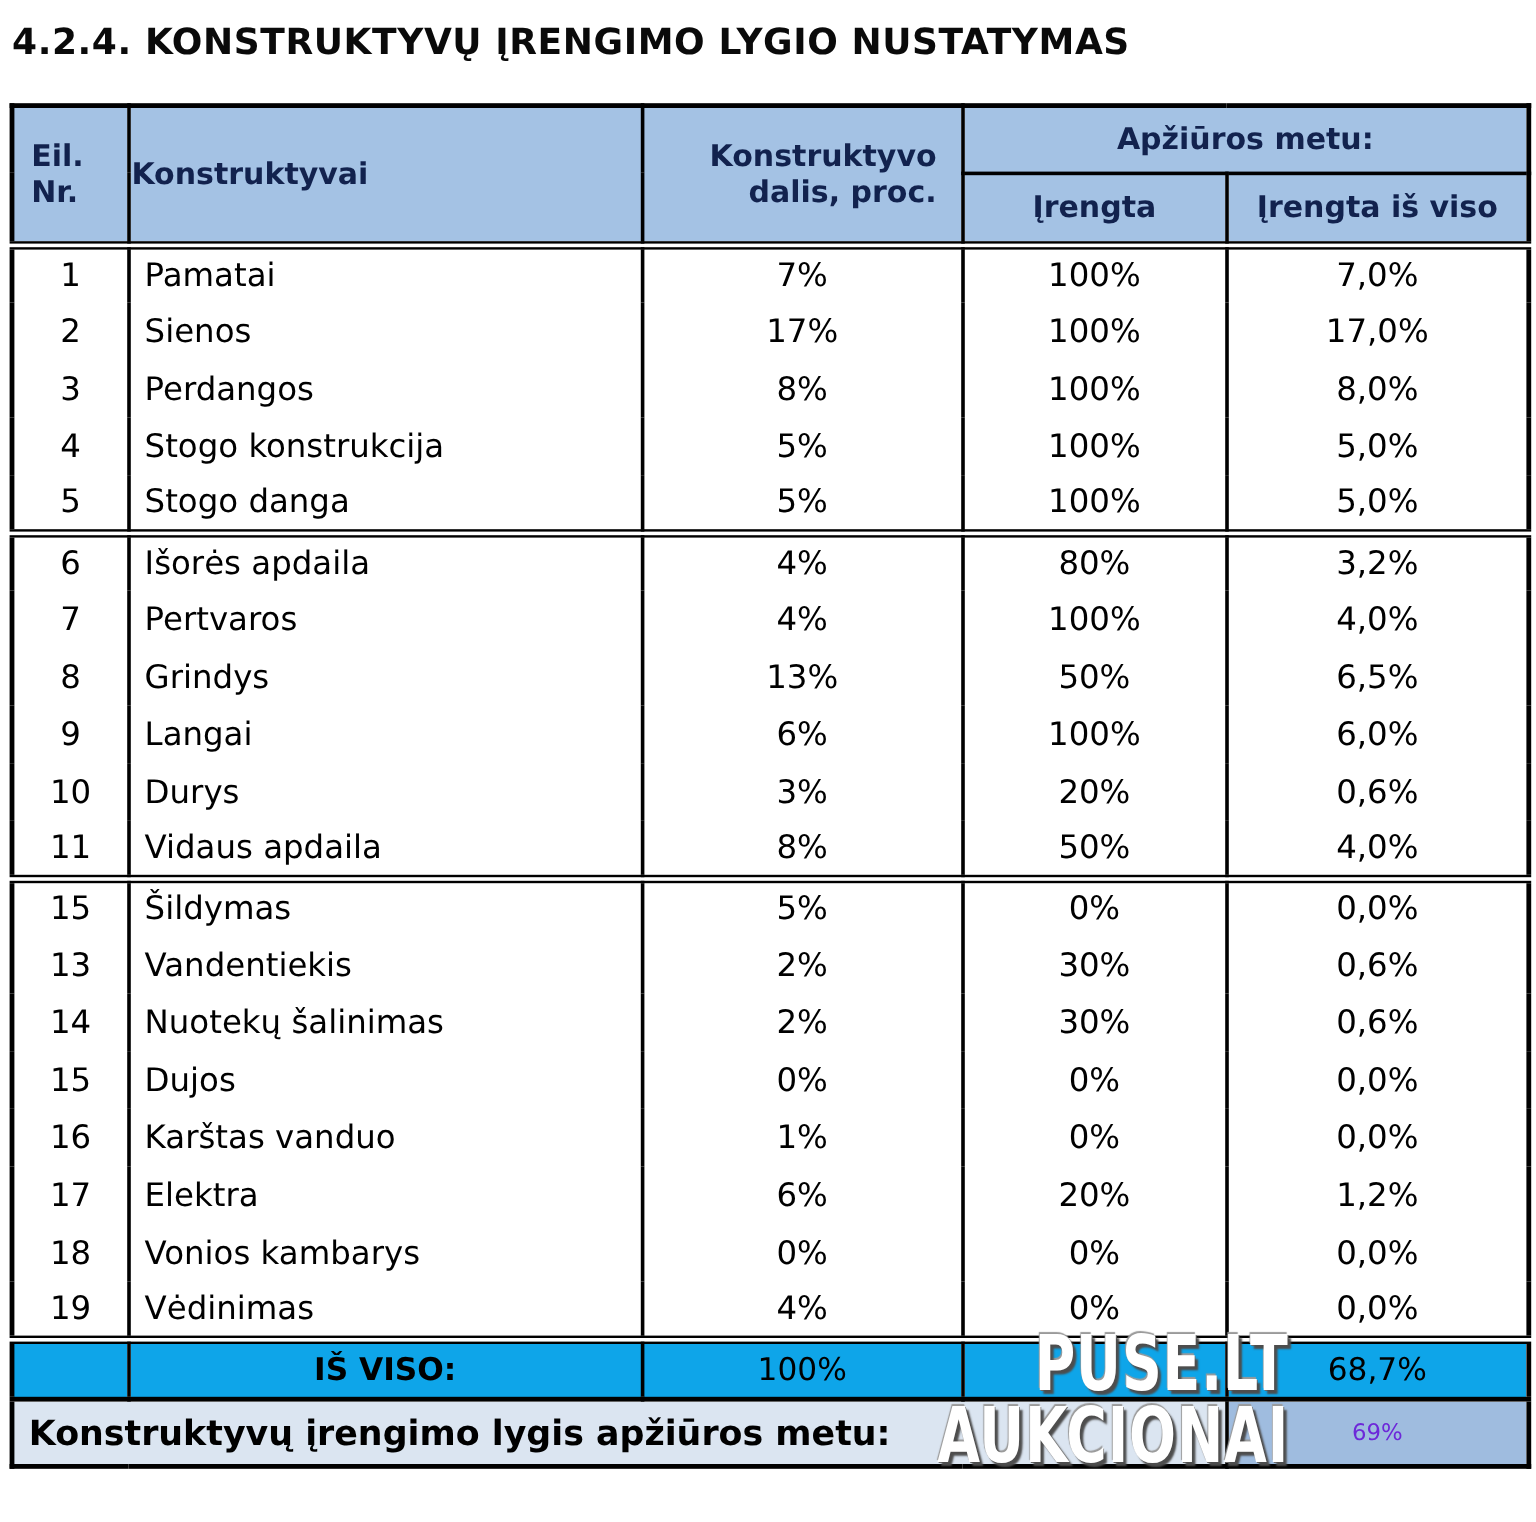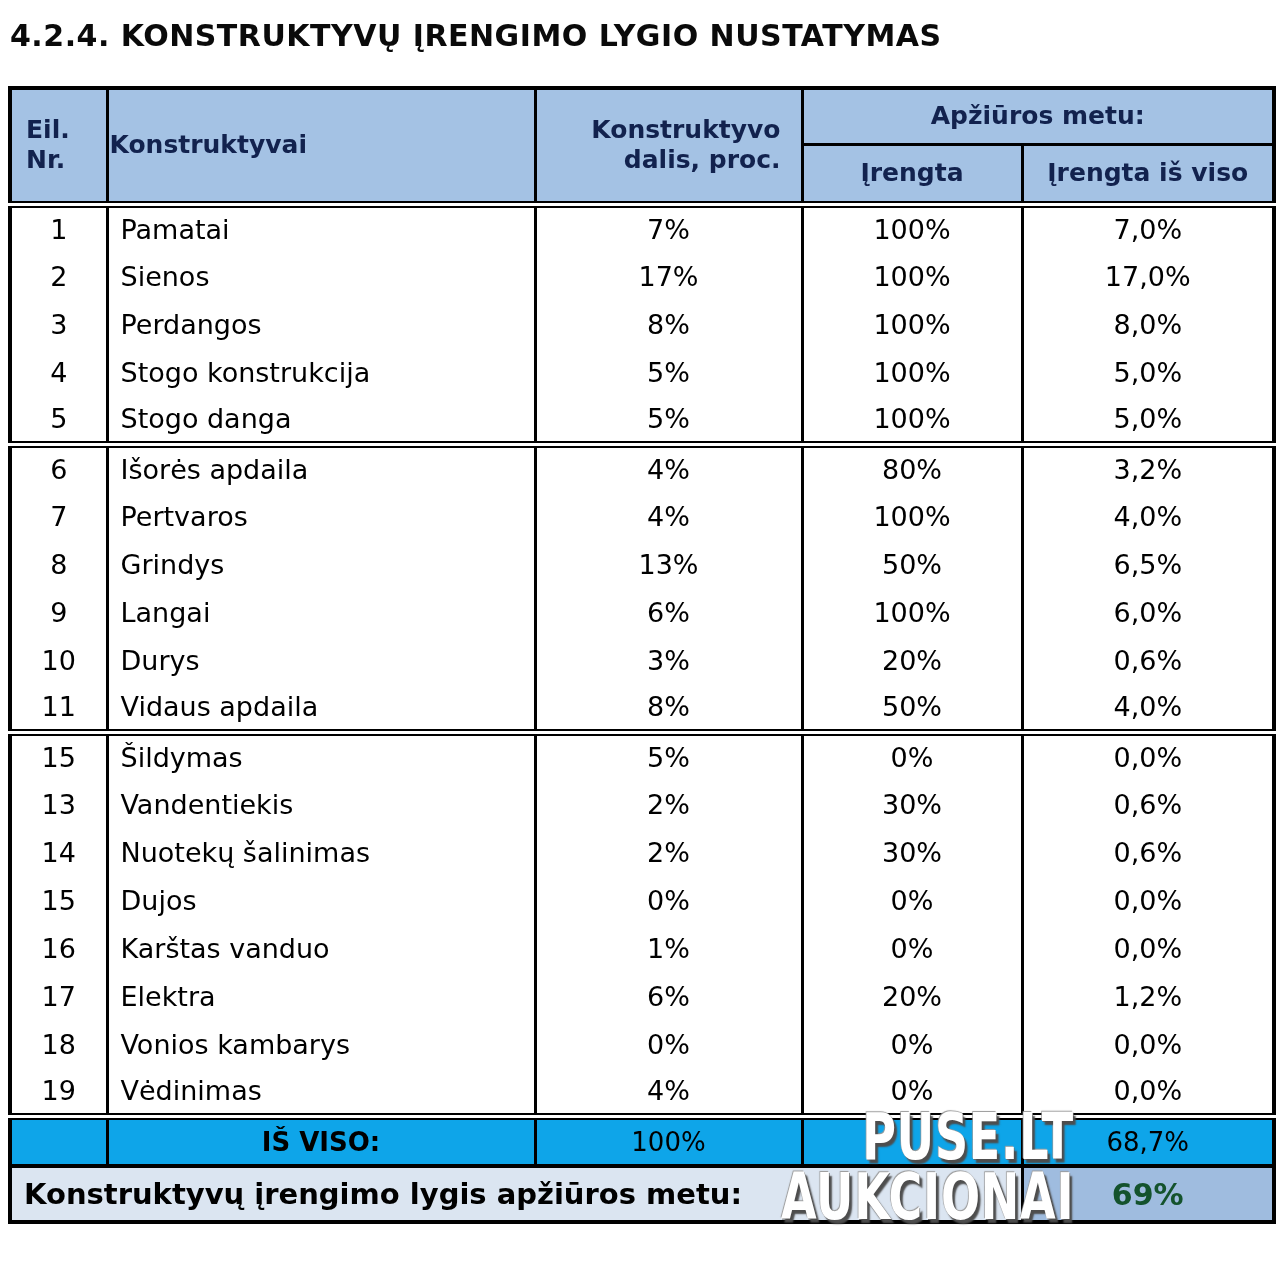--- a/index.html
+++ b/index.html
@@ -86,24 +86,24 @@
   td.l-label{
     background:var(--level-label-bg);
     font-weight:bold;
     font-size:29px;
     text-align:left;
     padding-left:12px;
     color:#000000;
   }
   td.l-value{
     background:var(--level-value-bg);
-    font-weight:bold;
-    font-size:30px;
+    font-weight:normal;
+    font-size:19px;
     text-align:center;
-    color:#14532d;
+    color:#6d28d9;
   }
   
   .wm{
     position:absolute;
     right:2px;
     color:#ffffff;
     font-weight:bold;
     font-size:64px;
     line-height:62px;
     letter-spacing:1px;

